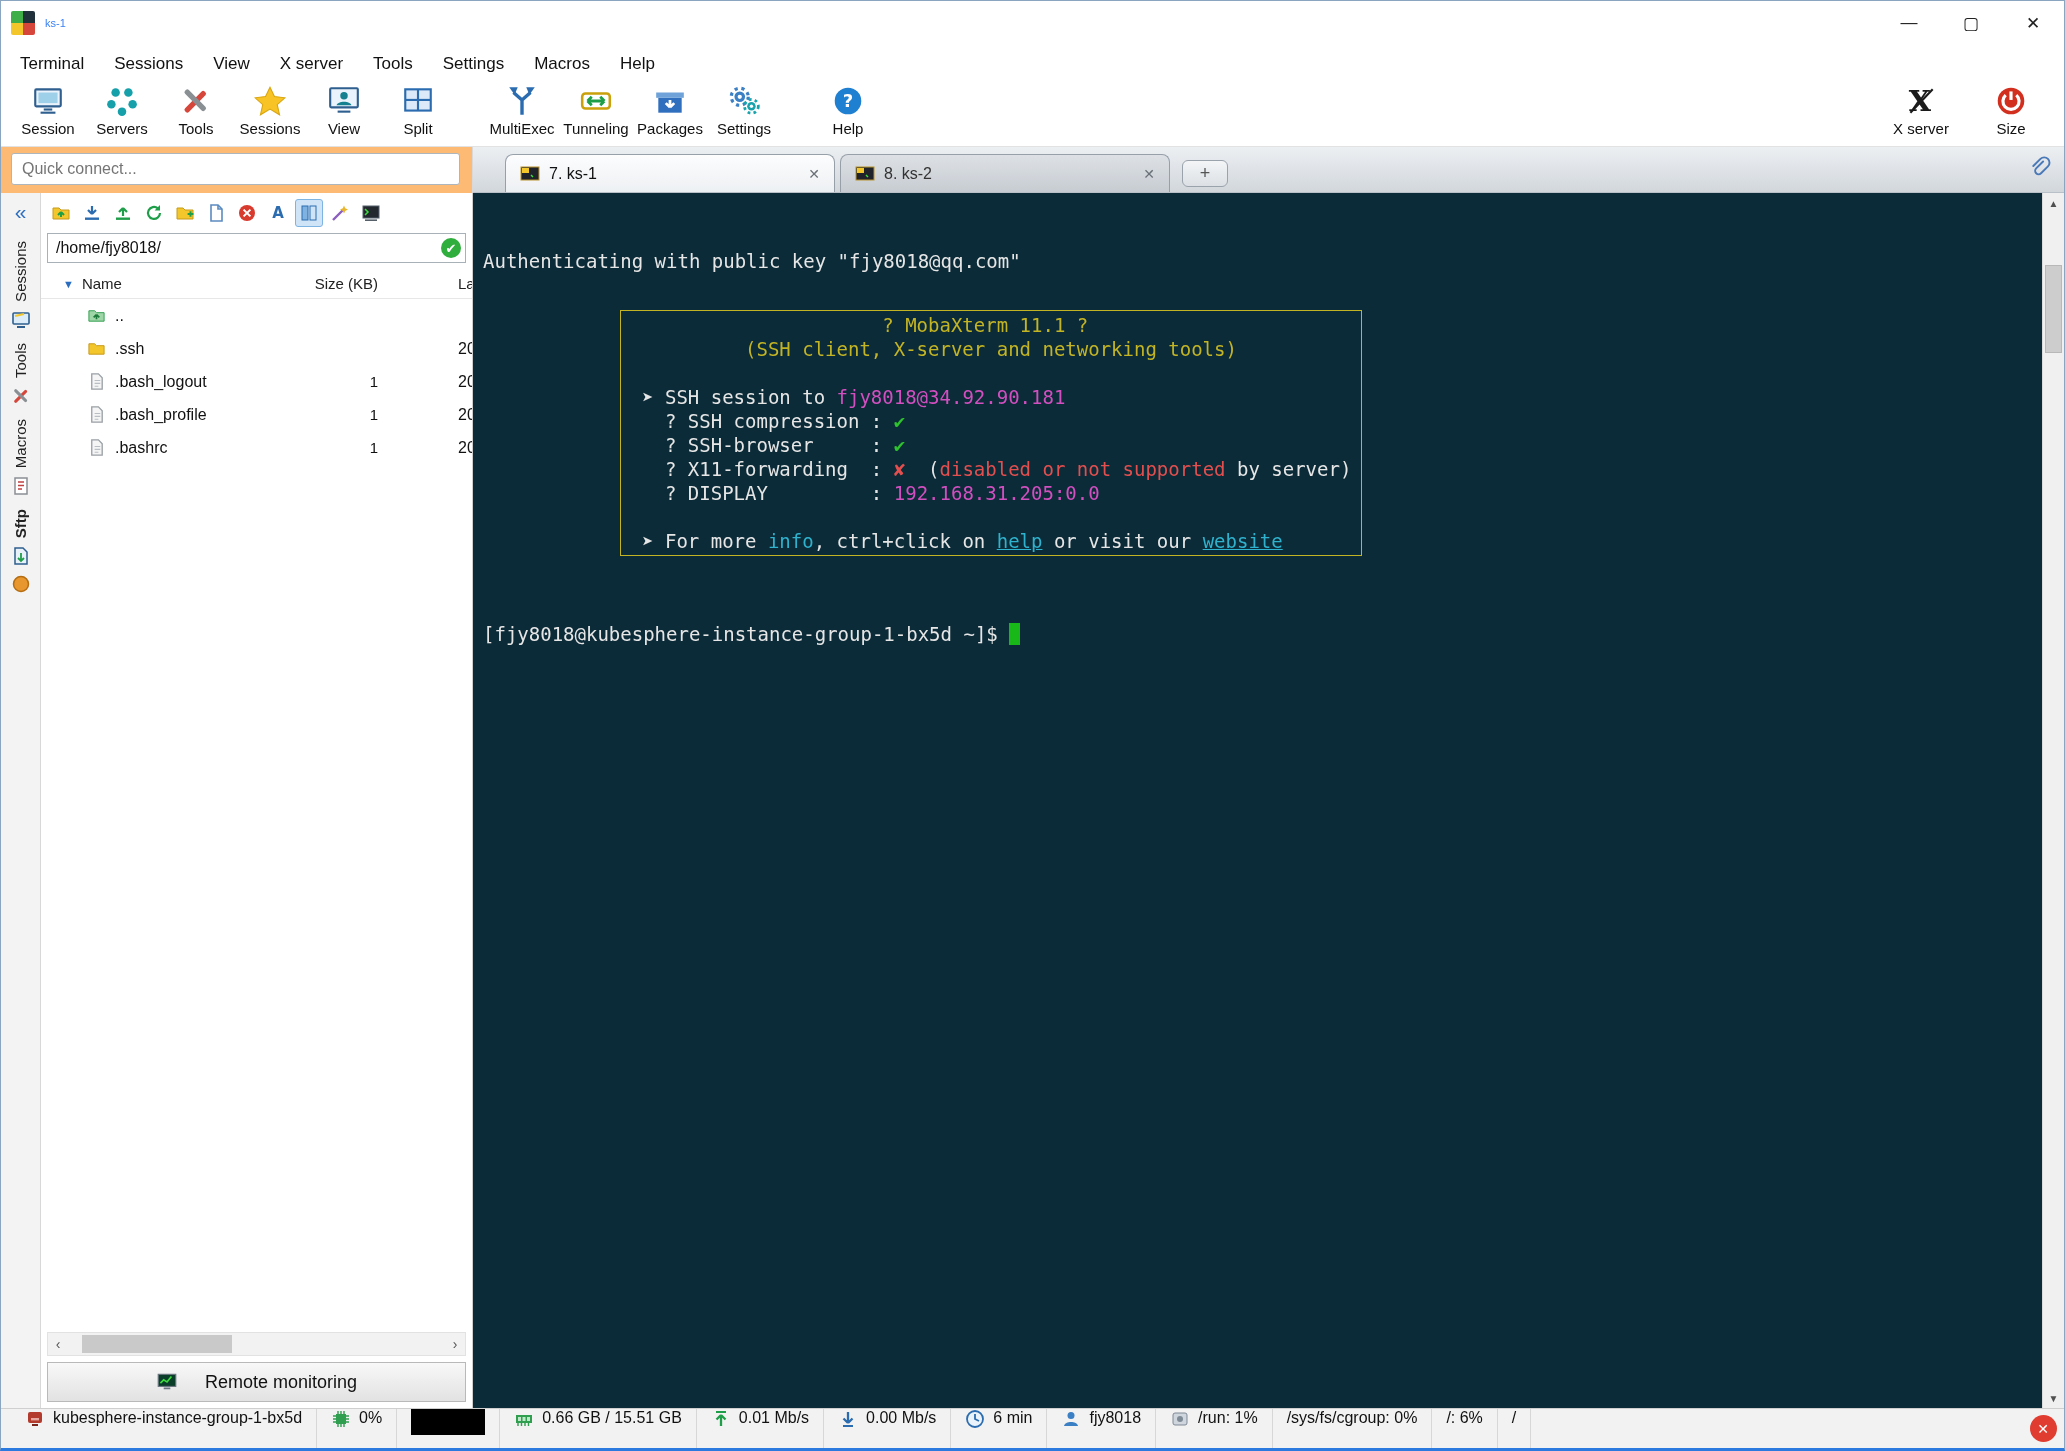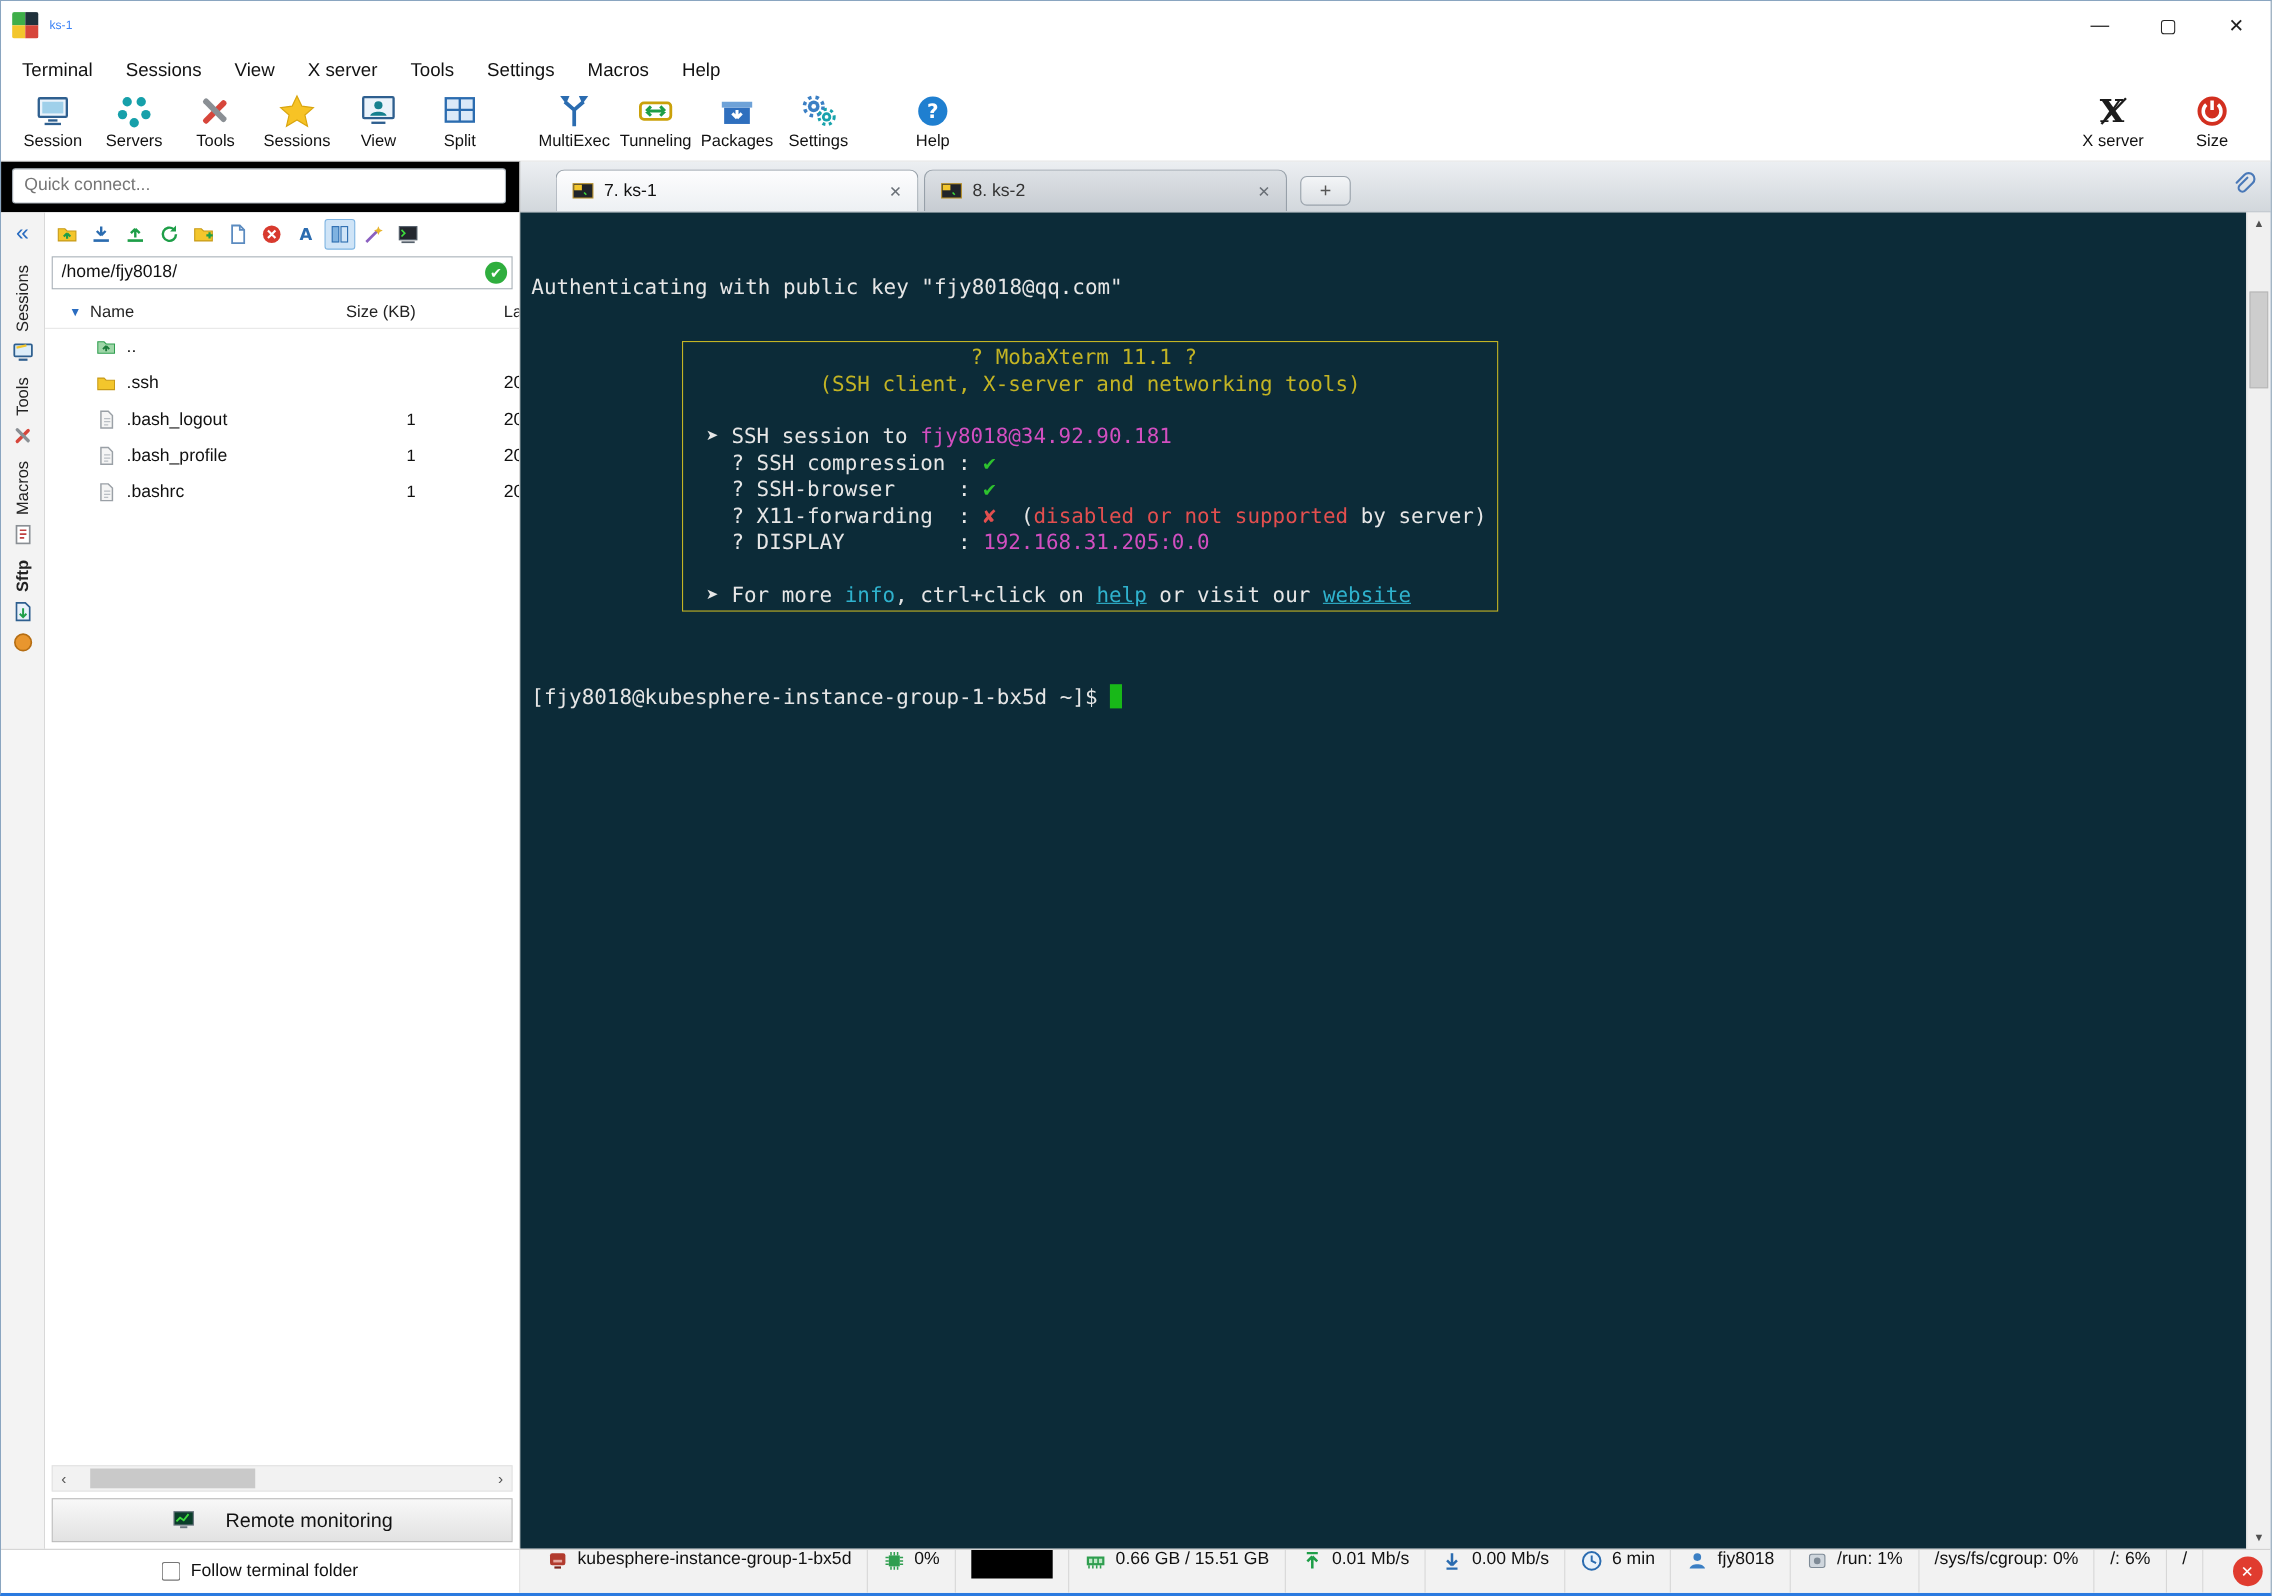--- a/index.html
+++ b/index.html
@@ -28,21 +28,21 @@
 
   
   .toolbar { height:66px; display:flex; align-items:flex-start; padding:3px 10px 0; background:#fff; border-bottom:1px solid #e2e2e2; flex:0 0 auto; }
   .tbtn { width:74px; height:60px; display:flex; flex-direction:column; align-items:center; gap:2px; font-size:15px; color:#111; }
   .tbtn.gap { margin-left:30px; }
   .tbtn .icon, .tbtn .icon svg { width:34px; height:34px; display:block; }
   .tb-right { margin-left:auto; display:flex; gap:16px; padding-right:6px; }
 
   
   .tabrow { height:46px; display:flex; flex:0 0 auto; }
-  .qc-wrap { width:472px; background:#000000; padding:6px 12px 6px 10px; border-right:1px solid #d8d8d8; }
+  .qc-wrap { width:472px; background:#fdba74; padding:6px 12px 6px 10px; border-right:1px solid #d8d8d8; }
   .qc-input { width:100%; height:32px; border:1px solid #adb6bd; border-radius:3px; padding:0 10px; font-size:16px; color:#444; background:#fff; }
   .tabs-area { flex:1; background:linear-gradient(#eceff2,#d2d7dc); display:flex; align-items:flex-end; padding-left:32px; position:relative; border-bottom:1px solid #b9c0c7; }
   .tab { height:38px; display:flex; align-items:center; gap:9px; padding:0 14px; border:1px solid #97a0a9; border-bottom:none;
          border-radius:8px 8px 0 0; font-size:16px; min-width:330px; color:#111; }
   .tab.active { background:linear-gradient(#fdfdfe,#edf0f3); }
   .tab.inactive { background:linear-gradient(#dde1e5,#c7ccd2); color:#333; margin-left:5px; }
   .tab .icon svg { width:20px; height:18px; display:block; }
   .tab-close { margin-left:auto; color:#6a7077; font-size:14px; }
   .newtab-btn { width:46px; height:27px; margin:0 0 5px 12px; border:1px solid #9aa3ac; border-radius:6px;
                 background:linear-gradient(#f3f5f7,#dce0e4); display:flex; align-items:center; justify-content:center; color:#555; font-size:18px; }
@@ -541,24 +541,20 @@
     <div class="vscroll">
       <div class="vs-arrow">▲</div>
       <div class="vs-track">
           <div class="vs-thumb"></div>
         </div>
       <div class="vs-arrow">▼</div>
     </div>
   </div>
 
   <div class="statusbar">
-    <div class="follow-zone">
-      <input type="checkbox" style="">
-      <span>Follow terminal folder</span>
-    </div>
     <div class="status-items">
         <div class="sitem">
           <span class="icon">
             <svg viewBox="0 0 20 20">
               <rect x="3" y="3" width="14" height="11" rx="2" fill="#b23b2e"></rect>
               <rect x="6" y="9" width="8" height="2.4" fill="#e5a79f"></rect>
               <rect x="7" y="15" width="6" height="2" fill="#7a241b"></rect>
             </svg>
           </span>
           <span>kubesphere-instance-group-1-bx5d</span>

